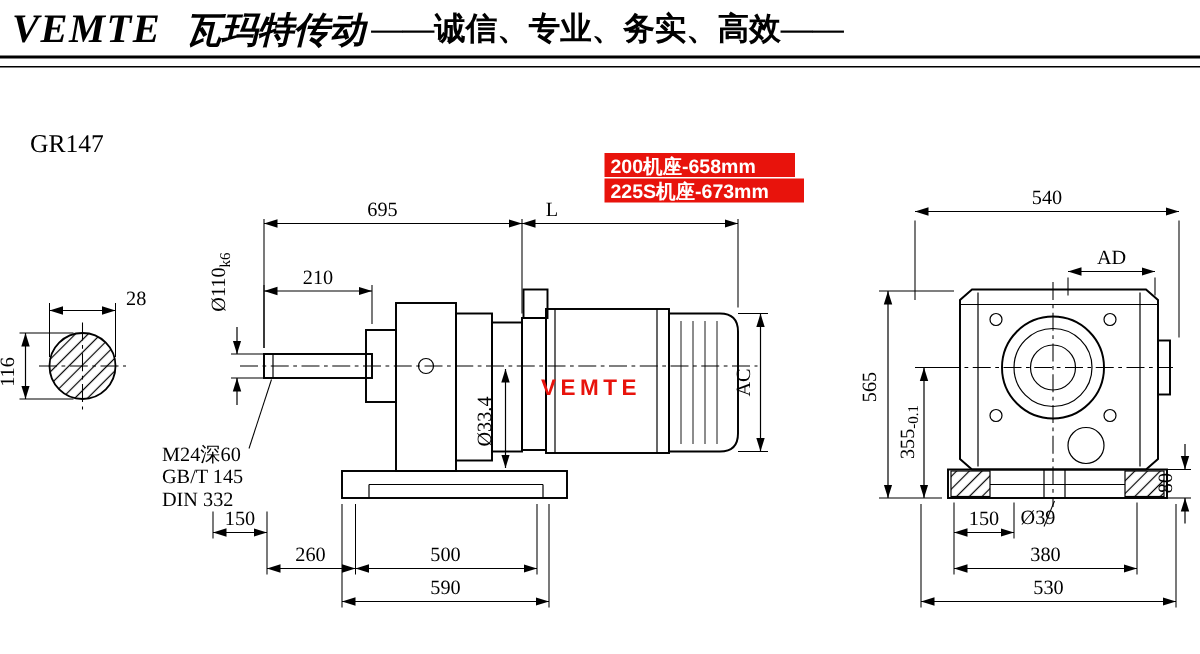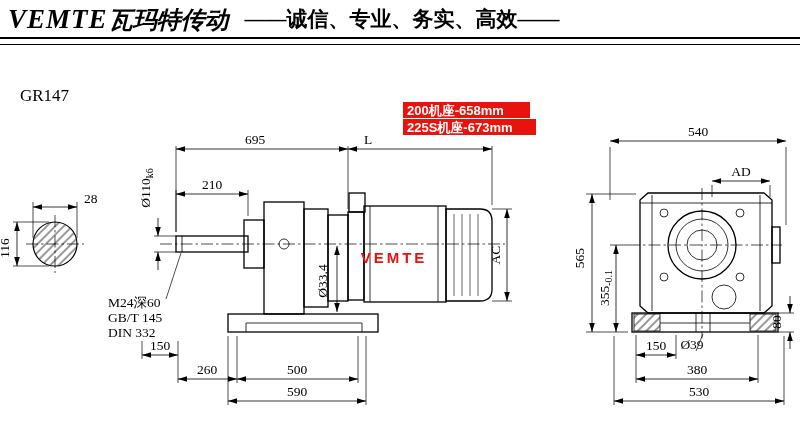--- a/index.html
+++ b/index.html
@@ -1,21 +1,21 @@
 <!DOCTYPE html>
 <html><head>
 <meta charset="utf-8">
 <style>
   *{margin:0;padding:0;box-sizing:border-box}
   html,body{width:800px;height:436px;background:#fff;overflow:hidden}
   .stage{position:relative;width:800px;height:436px;font-family:"Liberation Serif",serif;color:#000}
   .header{position:absolute;top:3px;left:8px;white-space:nowrap;z-index:2}
   .brand-en{font:italic 700 27px/1.2 "Liberation Serif",serif;letter-spacing:1px}
-  .brand-cn{font:italic 700 24px/1.2 "Liberation Serif",serif;margin-left:1px}
-  .slogan{font:700 21px/1.3 "Liberation Serif",serif;margin-left:16px;position:relative;top:-2px}
+  .brand-cn{font:italic 700 24px/1.2 "Liberation Serif",serif;margin-left:16px}
+  .slogan{font:700 21px/1.3 "Liberation Serif",serif;margin-left:4px;position:relative;top:-2px}
   .rule{position:absolute;left:0;width:800px;background:#000;z-index:2}
   .rule-1{top:37px;height:2px}
   .rule-2{top:44px;height:1px}
   svg.dwg{position:absolute;top:0;left:0;z-index:1}
   .ol{fill:none;stroke:#000;stroke-width:1.3}
   .tl{fill:none;stroke:#000;stroke-width:0.8}
   .fin{fill:none;stroke:#000;stroke-width:0.6}
   .dim{fill:none;stroke:#000;stroke-width:0.8}
   .ext{fill:none;stroke:#000;stroke-width:0.7}
   .cl{fill:none;stroke:#000;stroke-width:0.7;stroke-dasharray:12 3 2.5 3}

